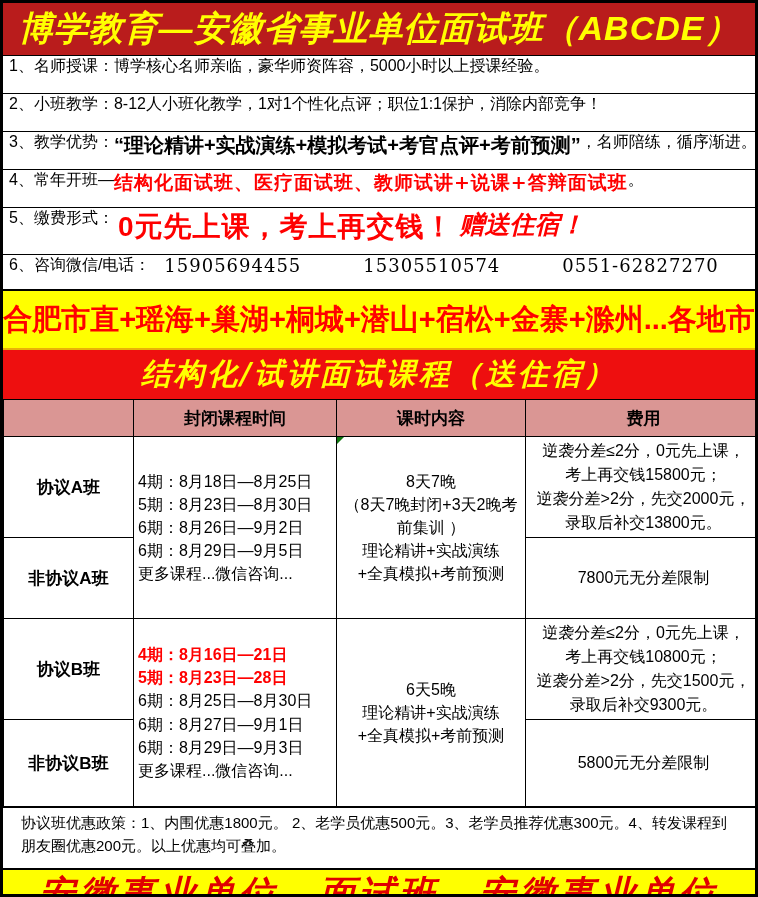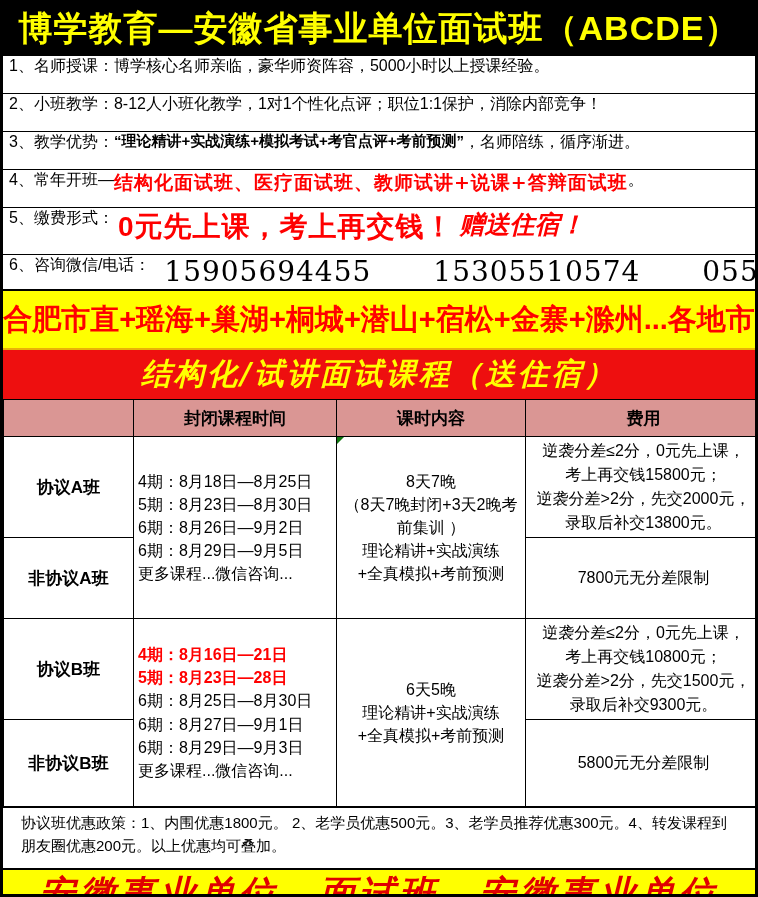--- a/index.html
+++ b/index.html
@@ -5,49 +5,49 @@
   html,body{margin:0;padding:0;background:#888;}
   .page{
     width:758px;height:897px;box-sizing:border-box;
     border:3px solid #000;background:#fff;
     display:flex;flex-direction:column;
     font-family:"Liberation Sans",sans-serif;
     overflow:hidden;
   }
   
   .top-banner{
-    height:52px;flex:0 0 52px;background:#000000;
-    display:flex;align-items:center;justify-content:center;
+    height:52px;flex:0 0 52px;background:#b91c1c;
+    display:flex;align-items:center;justify-content:center;font-style:italic;
   }
   .top-banner .t{
     color:#ffff00;font-size:34px;font-weight:bold;letter-spacing:1px;white-space:nowrap;
   }
   
   .feat{
     border-top:1px solid #000;background:#fff;
     display:flex;align-items:flex-start;padding:0 0 0 6px;
     font-size:16px;color:#000;white-space:nowrap;overflow:hidden;
   }
   .feat.h37{flex:0 0 37px;}
   .feat.h46{flex:0 0 46px;}
   .feat.h34{flex:0 0 34px;}
-  .feat .quote{font-weight:bold;font-size:15px;}
+  .feat .quote{font-weight:bold;font-size:20px;}
   .feat .red-script{
     color:#ff0000;font-weight:bold;font-size:19px;
     font-family:"DejaVu Serif",serif;letter-spacing:1px;
   }
   .feat .big-red{
     color:#ff0000;font-size:28px;font-weight:bold;margin-left:4px;letter-spacing:1px;
   }
   .feat .cal-red{
     color:#ff0000;font-size:25px;font-weight:bold;font-style:italic;
     font-family:"DejaVu Serif",serif;margin-left:6px;
   }
   .feat .phone{
-    font-family:"DejaVu Serif",serif;font-size:28px;margin-left:14px;letter-spacing:1px;
+    font-family:"DejaVu Serif",serif;font-size:18px;margin-left:14px;letter-spacing:1px;
   }
   .feat .phone + .phone{margin-left:62px;}
   
   .cities-banner{
     border-top:2px solid #000;flex:0 0 57px;background:#ffff00;
     display:flex;align-items:center;justify-content:center;
   }
   .cities-banner .t{color:#ff0000;font-size:29px;font-weight:bold;white-space:nowrap;}
   .course-banner{
     border-top:2px solid #eab308;flex:0 0 49px;background:#ee0f0f;

